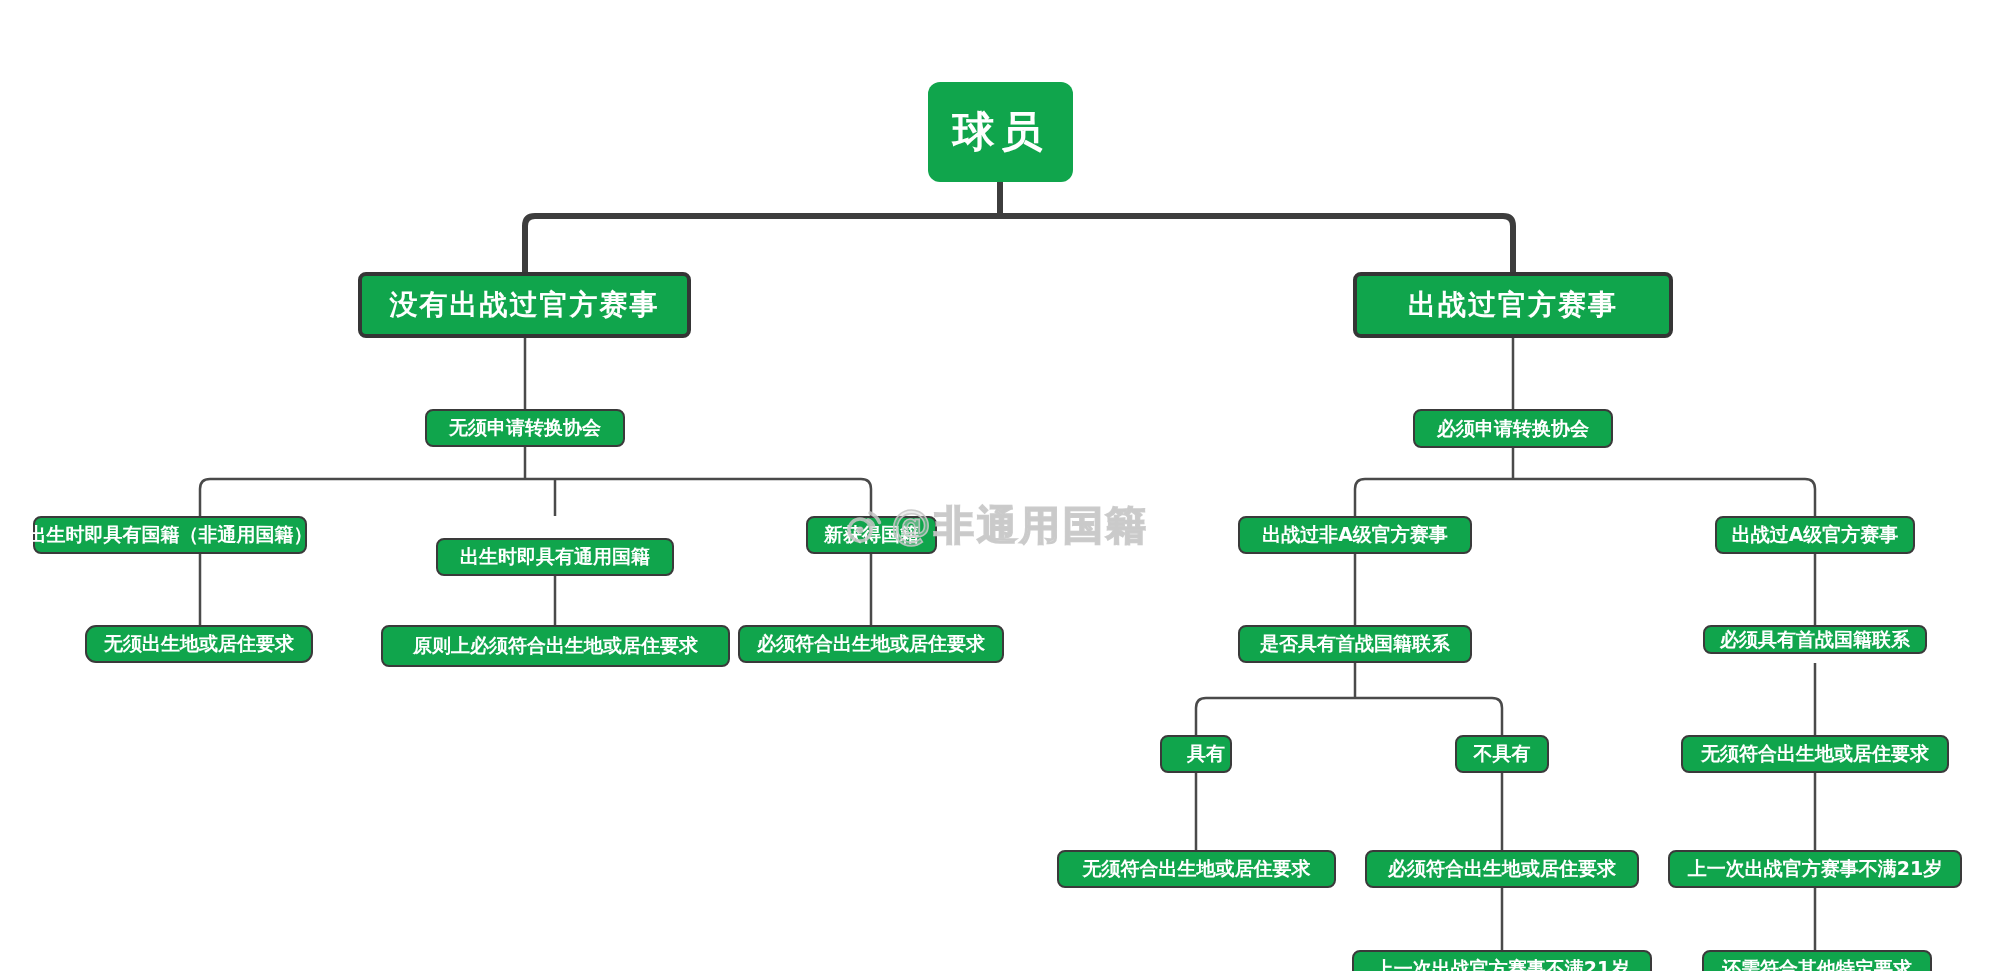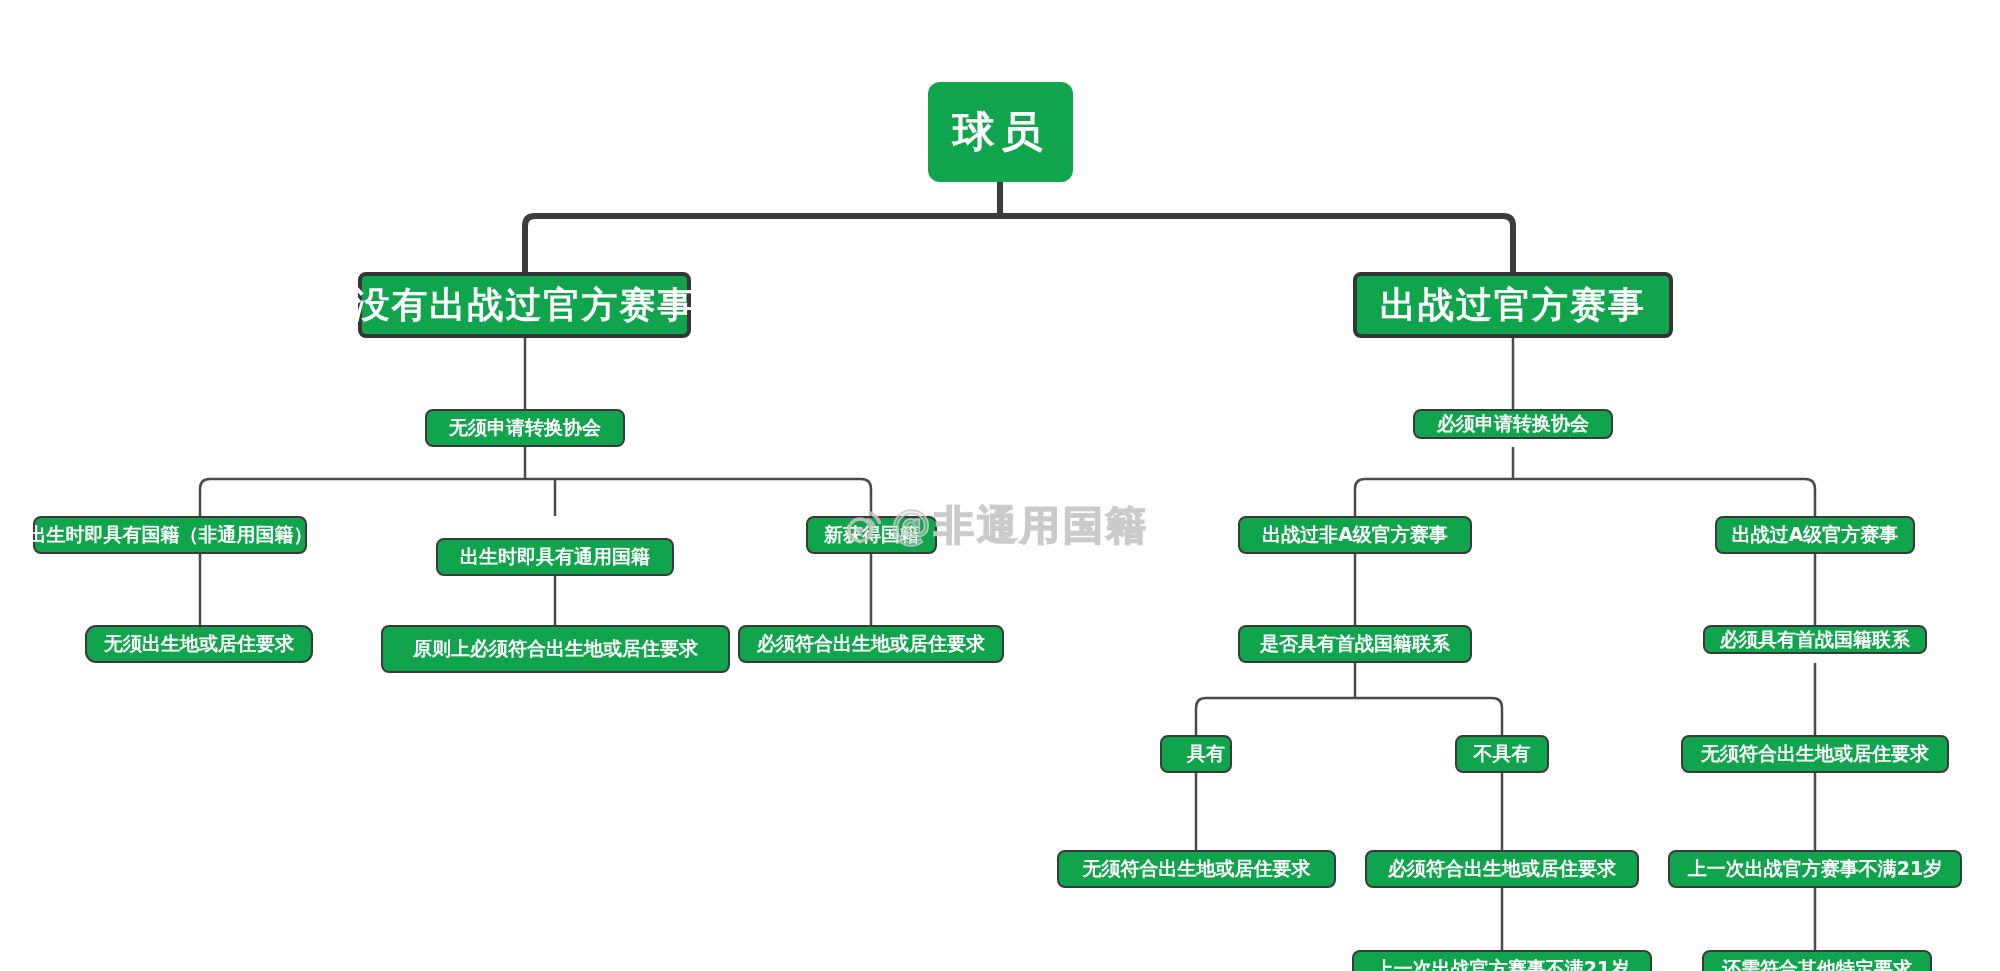--- a/index.html
+++ b/index.html
@@ -3,21 +3,21 @@
 <meta charset="utf-8">
 <style>
   html,body{margin:0;padding:0;background:#ffffff;}
   #canvas{position:relative;width:2000px;height:971px;background:#ffffff;overflow:hidden;
           font-family:"DejaVu Sans",sans-serif;margin-top:48px;}
   svg.lines{position:absolute;left:0;top:0;z-index:0;}
   .node{position:absolute;box-sizing:border-box;display:flex;align-items:center;justify-content:center;
         background:#10a54c;color:#ffffff;font-weight:700;white-space:nowrap;z-index:1;
         font-family:"DejaVu Sans",sans-serif;}
   .root{border-radius:12px;font-size:42px;letter-spacing:6px;}
-  .lvl2{border:4px solid #353535;border-radius:8px;font-size:36px;letter-spacing:2px;}
+  .lvl2{border:4px solid #353535;border-radius:8px;font-size:28px;letter-spacing:2px;}
   .sm{border:2.5px solid #3a3a3a;border-radius:8px;font-size:19px;}
   .footnote{position:absolute;z-index:2;width:40px;height:42px;border:3px solid #ee1111;border-radius:50%;
             color:#ee1111;font-family:"DejaVu Serif",serif;font-size:27px;line-height:36px;
             text-align:center;box-sizing:border-box;background:transparent;}
   .watermark{position:absolute;left:843px;top:450px;z-index:3;display:flex;align-items:center;gap:4px;}
   .watermark-text{font-size:40px;font-weight:700;letter-spacing:3px;
                   color:rgba(207,207,207,0.40);-webkit-text-stroke:1.6px rgba(198,198,198,0.9);}
 </style>
 </head>
 <body>
@@ -47,28 +47,28 @@
              M1502 840 V902
              M1815 840 V902" stroke="#4a4a4a" stroke-width="2.5" fill="none"></path>
   </svg>
 
   <div class="node root" style="left:928px;top:34px;width:145px;height:100px;">球员</div>
 
   <div class="node lvl2" style="left:358px;top:224px;width:333px;height:66px;">没有出战过官方赛事</div>
   <div class="node lvl2" style="left:1353px;top:224px;width:320px;height:66px;">出战过官方赛事</div>
 
   <div class="node sm" style="left:425px;top:361px;width:200px;height:38px;">无须申请转换协会</div>
-  <div class="node sm" style="left:1413px;top:361px;width:200px;height:30px;">必须申请转换协会</div>
+  <div class="node sm" style="left:1413px;top:361px;width:200px;height:39px;">必须申请转换协会</div>
 
   <div class="node sm" style="left:33px;top:468px;width:274px;height:38px;">出生时即具有国籍（非通用国籍）</div>
   <div class="node sm" style="left:436px;top:490px;width:238px;height:38px;">出生时即具有通用国籍</div>
   <div class="node sm" style="left:806px;top:468px;width:131px;height:38px;">新获得国籍</div>
 
   <div class="node sm" style="left:85px;top:577px;width:228px;height:38px;border-radius:11px;">无须出生地或居住要求</div>
-  <div class="node sm" style="left:381px;top:577px;width:349px;height:48px;">原则上必须符合出生地或居住要求</div>
+  <div class="node sm" style="left:381px;top:577px;width:349px;height:42px;">原则上必须符合出生地或居住要求</div>
   <div class="node sm" style="left:738px;top:577px;width:266px;height:38px;">必须符合出生地或居住要求</div>
 
   <div class="node sm" style="left:1238px;top:468px;width:234px;height:38px;">出战过非A级官方赛事</div>
   <div class="node sm" style="left:1238px;top:577px;width:234px;height:38px;">是否具有首战国籍联系</div>
   <div class="node sm" style="left:1160px;top:687px;width:72px;height:38px;padding-left:20px;">具有</div>
   <div class="node sm" style="left:1455px;top:687px;width:94px;height:38px;">不具有</div>
   <div class="node sm" style="left:1057px;top:802px;width:279px;height:38px;">无须符合出生地或居住要求</div>
   <div class="node sm" style="left:1365px;top:802px;width:274px;height:38px;">必须符合出生地或居住要求</div>
   <div class="node sm" style="left:1352px;top:902px;width:300px;height:38px;">上一次出战官方赛事不满21岁</div>
 

